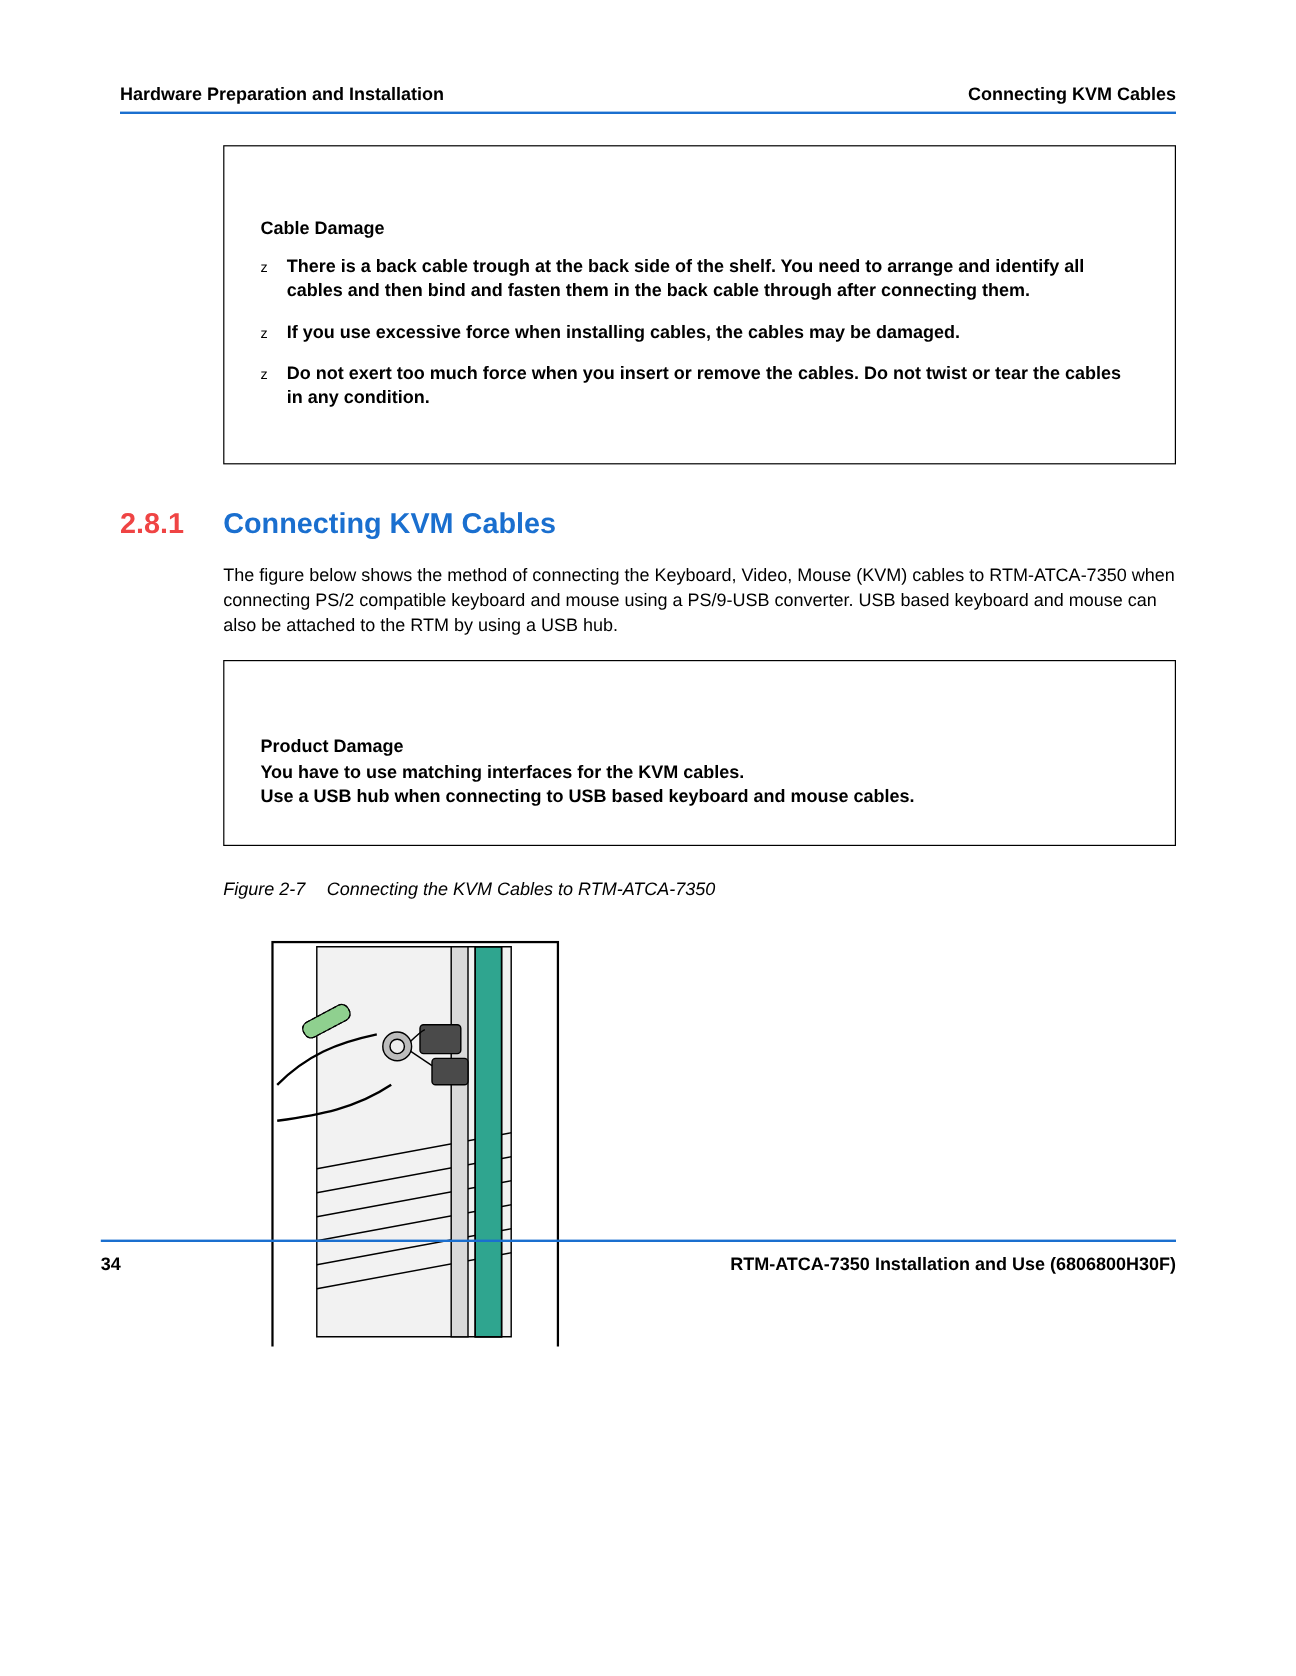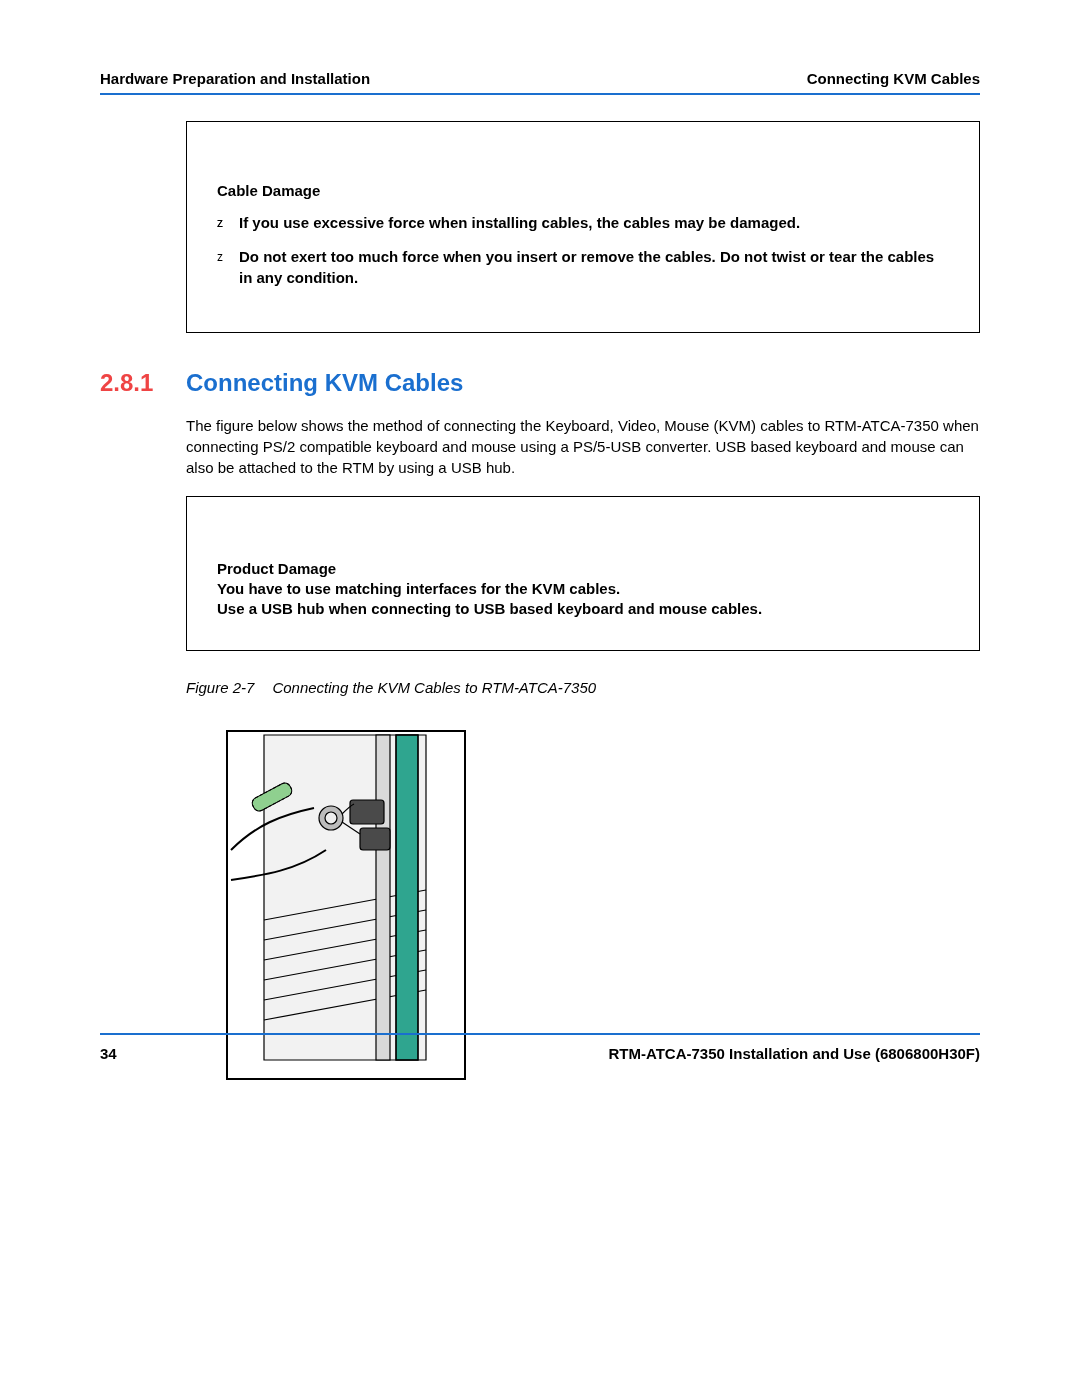--- a/index.html
+++ b/index.html
@@ -97,21 +97,21 @@
     margin-bottom: 34px;
   }
   .fig-caption .lbl {
     margin-right: 18px;
   }
   .figure-image {
     margin-left: 40px;
   }
   .footer {
     position: absolute;
-    left: 100px;
+    left: 84px;
     right: 100px;
     bottom: 60px;
   }
   .footer-rule {
     height: 2px;
     background: #1a6fcf;
     margin-bottom: 10px;
   }
   .footer-row {
     display: flex;
@@ -129,32 +129,32 @@
     <span>Hardware Preparation and Installation</span>
     <span>Connecting KVM Cables</span>
   </div>
   <div class="header-rule"></div>
 
   <div class="content">
 
     <div class="notice-box">
       <div class="notice-title">Cable Damage</div>
       <ul class="z-list">
-        <li><span class="z">z</span></li>
+        <li><span class="z">z</span><span>There is a back cable trough at the back side of the shelf. You need to arrange and identify all cables and then bind and fasten them in the back cable through after connecting them.</span></li>
         <li><span class="z">z</span><span>If you use excessive force when installing cables, the cables may be damaged.</span></li>
         <li><span class="z">z</span><span>Do not exert too much force when you insert or remove the cables. Do not twist or tear the cables in any condition.</span></li>
       </ul>
     </div>
 
     <div class="section-row">
       <span class="section-num">2.8.1</span>
       <span class="section-title">Connecting KVM Cables</span>
     </div>
 
-    <div class="body-text">The figure below shows the method of connecting the Keyboard, Video, Mouse (KVM) cables to RTM-ATCA-7350 when connecting PS/2 compatible keyboard and mouse using a PS/5-USB converter. USB based keyboard and mouse can also be attached to the RTM by using a USB hub.</div>
+    <div class="body-text">The figure below shows the method of connecting the Keyboard, Video, Mouse (KVM) cables to RTM-ATCA-7350 when connecting PS/2 compatible keyboard and mouse using a PS/9-USB converter. USB based keyboard and mouse can also be attached to the RTM by using a USB hub.</div>
 
     <div class="notice-box2">
       <div style="font-weight:bold">Product Damage</div>
       <div style="font-weight:bold">You have to use matching interfaces for the KVM cables.</div>
       <div style="font-weight:bold">Use a USB hub when connecting to USB based keyboard and mouse cables.</div>
     </div>
 
     <div class="fig-caption">
       <span class="lbl">Figure 2-7</span><span>Connecting the KVM Cables to RTM-ATCA-7350</span>
     </div>

